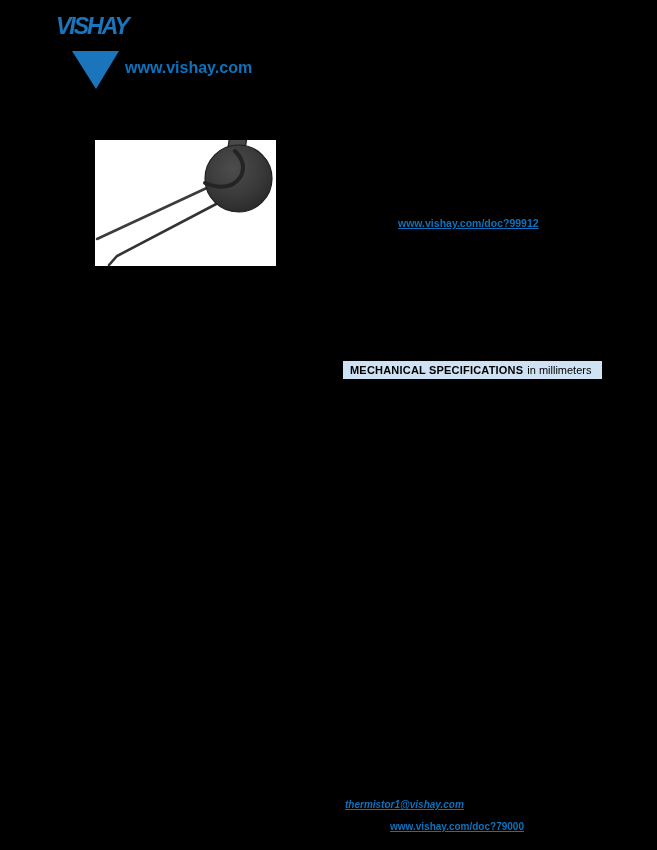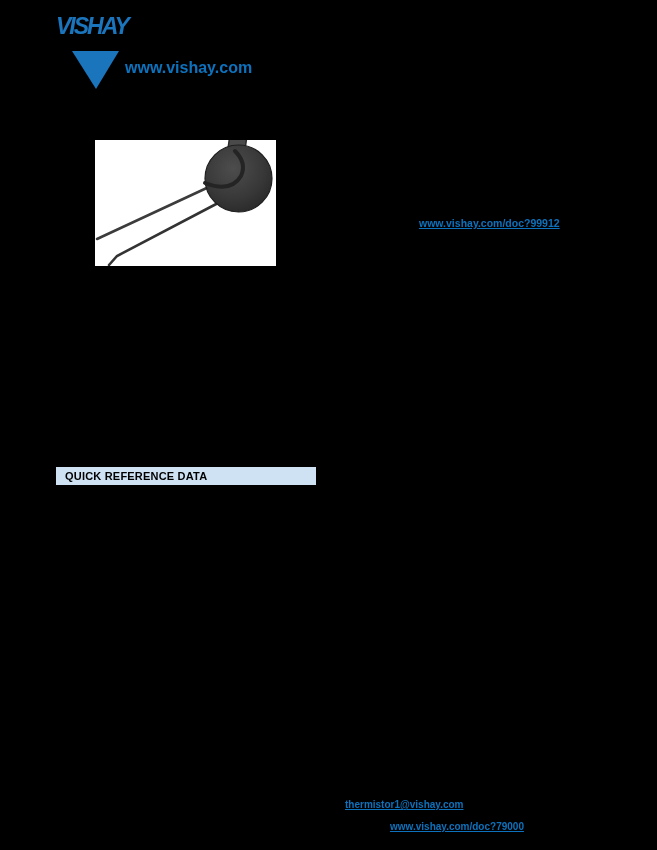--- a/index.html
+++ b/index.html
@@ -49,21 +49,20 @@
     overflow: hidden;
   }
   
   .feature-link {
     position: absolute;
     left: 398px; top: 217px;
     color: var(--link-blue);
     font-size: 10.5px;
     font-weight: bold;
     text-decoration: underline;
-    margin-left: 21px;
   }
   
   .section-bar {
     position: absolute;
     background: var(--header-bg);
     border: 1px solid #000;
     display: flex;
     align-items: center;
     color: #000;
     font-size: 11px;
@@ -74,20 +73,21 @@
   .section-bar .title { font-weight: bold; letter-spacing: 0.2px; }
   .section-bar .unit  { font-weight: normal; margin-left: 4px; }
   
   .contact-link {
     position: absolute;
     left: 345px; top: 799px;
     color: var(--link-blue);
     font-size: 10px;
     font-weight: bold;
     text-decoration: underline;
+    font-style: italic;
   }
   .disclaimer-link {
     position: absolute;
     left: 390px; top: 821px;
     color: var(--link-blue);
     font-size: 10px;
     font-weight: bold;
     text-decoration: underline;
   }
 </style>
@@ -120,22 +120,23 @@
       <rect x="134" y="-6" width="17" height="16" rx="2" fill="#4a4a4a" stroke="#2a2a2a" stroke-width="1.5" transform="rotate(8 142 2)"></rect>
 
       <circle cx="143.5" cy="38.5" r="33.5" fill="url(#discGrad)" stroke="#1f1f1f" stroke-width="1.2"></circle>
 
       <path d="M110,43 Q136,53 146,36 Q152,23 140,11" stroke="#242424" stroke-width="4" fill="none" stroke-linecap="round"></path>
     </svg>
   </div>
 
   <a class="feature-link" href="#">www.vishay.com/doc?99912</a>
 
+  <div class="section-bar bar-mech">
+    <span class="title">MECHANICAL SPECIFICATIONS</span>
+    <span class="unit">in millimeters</span>
+  </div>
 
-  <div class="section-bar bar-qrd">
-    <span class="title">QUICK REFERENCE DATA</span>
-  </div>
 
   <a class="contact-link" href="#">thermistor1@vishay.com</a>
 
   <a class="disclaimer-link" href="#">www.vishay.com/doc?79000</a>
 
 </div>
 
 </body></html>

